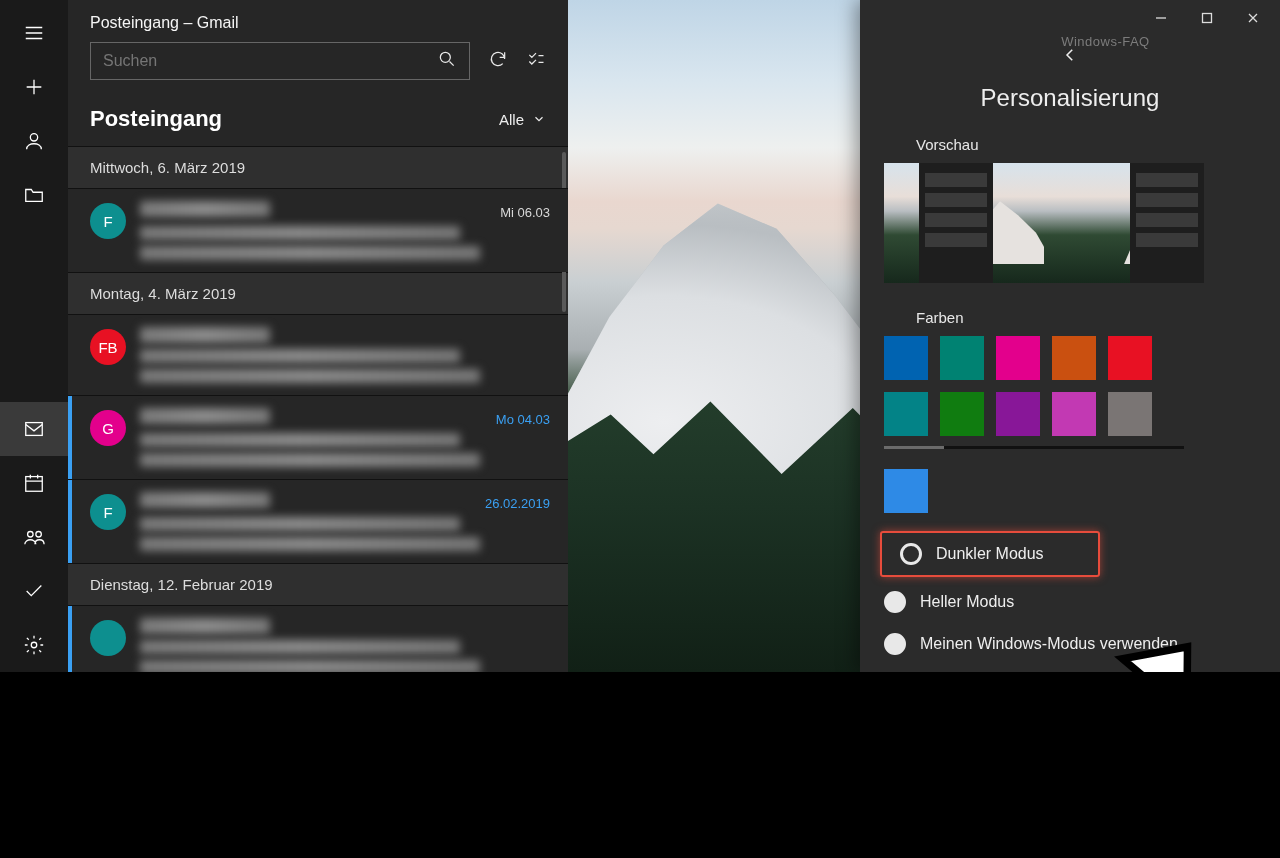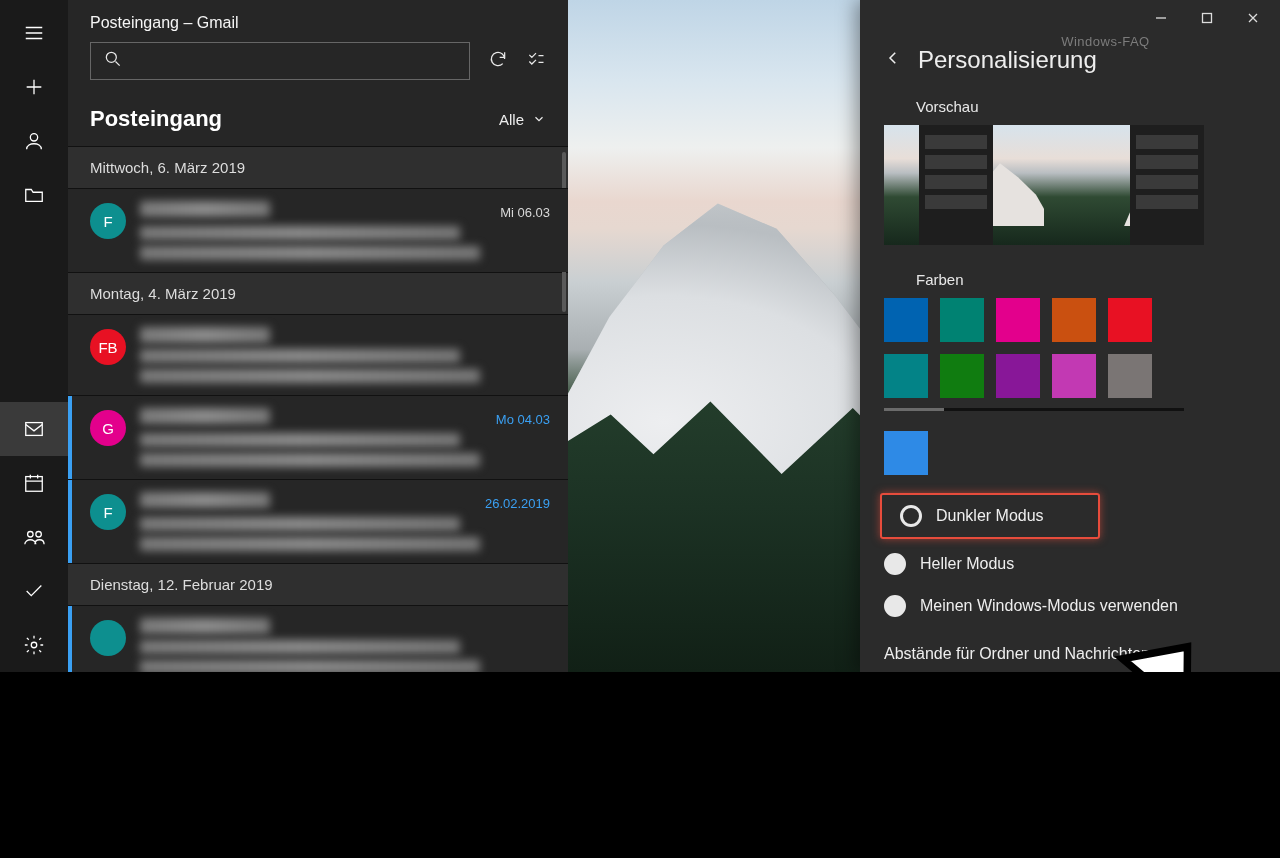--- a/index.html
+++ b/index.html
@@ -148,20 +148,21 @@
   }
   .titlebar .winbtn {
     width: 46px; height: 32px; display:flex; align-items:center; justify-content:center;
     color:#ddd; cursor:pointer;
   }
   .titlebar svg { width: 12px; height: 12px; stroke:#ddd; fill:none; stroke-width:1.3;}
 
   .settings-head {
     display: flex; align-items: center; gap: 16px;
     padding: 10px 24px 16px;
+    flex-direction: column;
   }
   .settings-head svg { width: 18px; height: 18px; stroke:#eee; fill:none; stroke-width:2;}
   .settings-head h1 { font-size: 24px; font-weight: 400; }
 
   .section-label { padding: 8px 24px 10px; font-size: 15px; color: #e8e8e8; margin-left: 32px; }
 
   .preview-row { display:flex; gap: 0; padding: 0 24px 18px; }
   .preview-thumb {
     width: 160px; height: 120px; position: relative; overflow: hidden;
   }
@@ -275,20 +276,21 @@
           <circle cx="12" cy="12" r="3"></circle>
           <path d="M12 2v3M12 19v3M4.2 4.2l2.1 2.1M17.7 17.7l2.1 2.1M2 12h3M19 12h3M4.2 19.8l2.1-2.1M17.7 6.3l2.1-2.1"></path>
         </svg>
     </div>
   </div>
 
   <div class="listpane">
     <div class="lp-title">Posteingang – Gmail</div>
     <div class="lp-toolbar">
       <div class="searchbox">
+        <input placeholder="Suchen" style="">
         <span class="sicon">
           <svg viewBox="0 0 24 24">
               <circle cx="10" cy="10" r="6"></circle>
               <path d="M20 20l-5-5"></path>
             </svg>
         </span>
       </div>
       <span class="tb-ico">
         <svg viewBox="0 0 24 24">
             <path d="M20 12a8 8 0 10-2.3 5.6M20 4v6h-6"></path>

